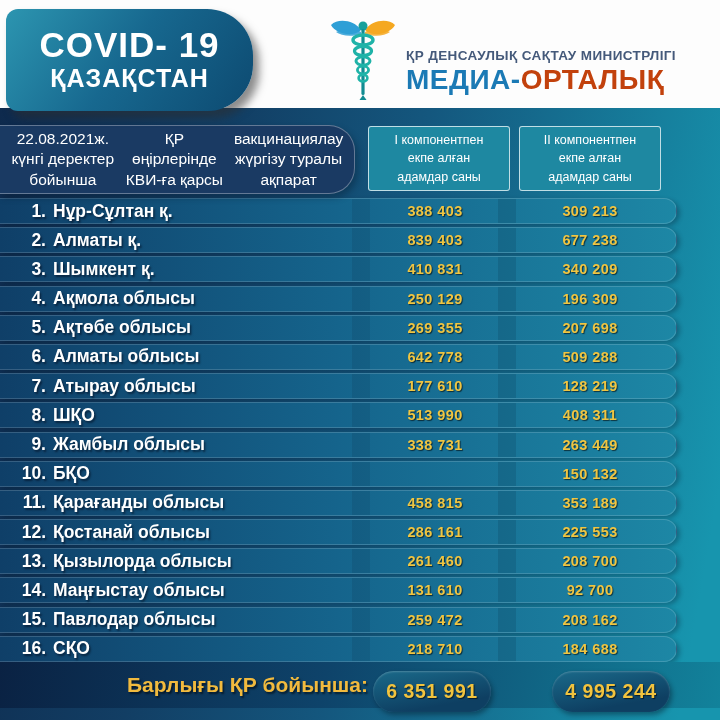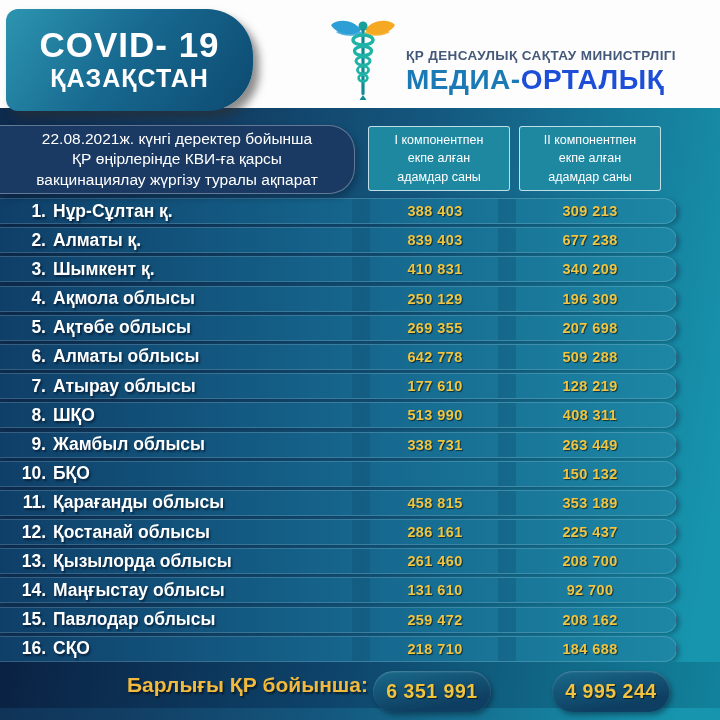--- a/index.html
+++ b/index.html
@@ -21,34 +21,34 @@
   .covid-badge .l1{font-size:35px;font-weight:800;letter-spacing:1px;line-height:1.05;}
   .covid-badge .l2{font-size:25px;font-weight:800;letter-spacing:1px;line-height:1.2;}
 
   
   .logo{position:absolute;left:328px;top:16px;display:flex;align-items:flex-start;z-index:2;}
   .logo-icon{width:70px;height:86px;flex:0 0 auto;}
   .logo-text{margin-left:8px;margin-top:32px;}
   .logo-ministry{font-size:13.5px;font-weight:700;color:#44597a;letter-spacing:.4px;white-space:nowrap;}
   .logo-media{font-size:28px;font-weight:800;letter-spacing:.5px;white-space:nowrap;margin-top:1px;}
   .media-blue{color:#1b7ab5;}
-  .media-orange{color:#1d4ed8;}
+  .media-orange{color:#c2410c;}
 
   
   .body-panel{
     position:absolute;left:0;top:108px;width:720px;height:612px;
     background:linear-gradient(100deg,#0e2a4d 0%,#123e64 28%,#14577e 52%,#1795ae 95%);
   }
 
   
   .info-banner{
     position:absolute;left:0;top:125px;width:354px;height:67px;z-index:2;
     background:#1a3a63;border:1px solid rgba(255,255,255,.32);border-left:none;
     border-radius:0 26px 26px 0;
-    display:flex;flex-direction:column;align-items:center;justify-content:center;
+    display:flex;flex-direction:row;align-items:center;justify-content:center;
     color:#fff;font-size:15.5px;line-height:1.33;text-align:center;
     box-shadow:3px 4px 6px rgba(5,25,45,.35);
   }
 
   
   .col-pill{
     position:absolute;top:126px;width:140px;height:63px;z-index:2;
     background:#1e88a1;border:1px solid rgba(255,255,255,.72);border-radius:3px;
     display:flex;flex-direction:column;align-items:center;justify-content:center;
     color:#fff;font-size:12.5px;line-height:1.45;text-align:right;
@@ -259,21 +259,21 @@
       <div class="row-num n1">458 815</div>
       <div class="row-num n2">353 189</div>
     </div>
 
     <div class="region-row">
       <div class="row-label">
         <span class="row-rank">12.</span>
         <span>Қостанай облысы</span>
       </div>
       <div class="row-num n1">286 161</div>
-      <div class="row-num n2">225 437</div>
+      <div class="row-num n2">225 553</div>
     </div>
 
     <div class="region-row">
       <div class="row-label">
         <span class="row-rank">13.</span>
         <span>Қызылорда облысы</span>
       </div>
       <div class="row-num n1">261 460</div>
       <div class="row-num n2">208 700</div>
     </div>

